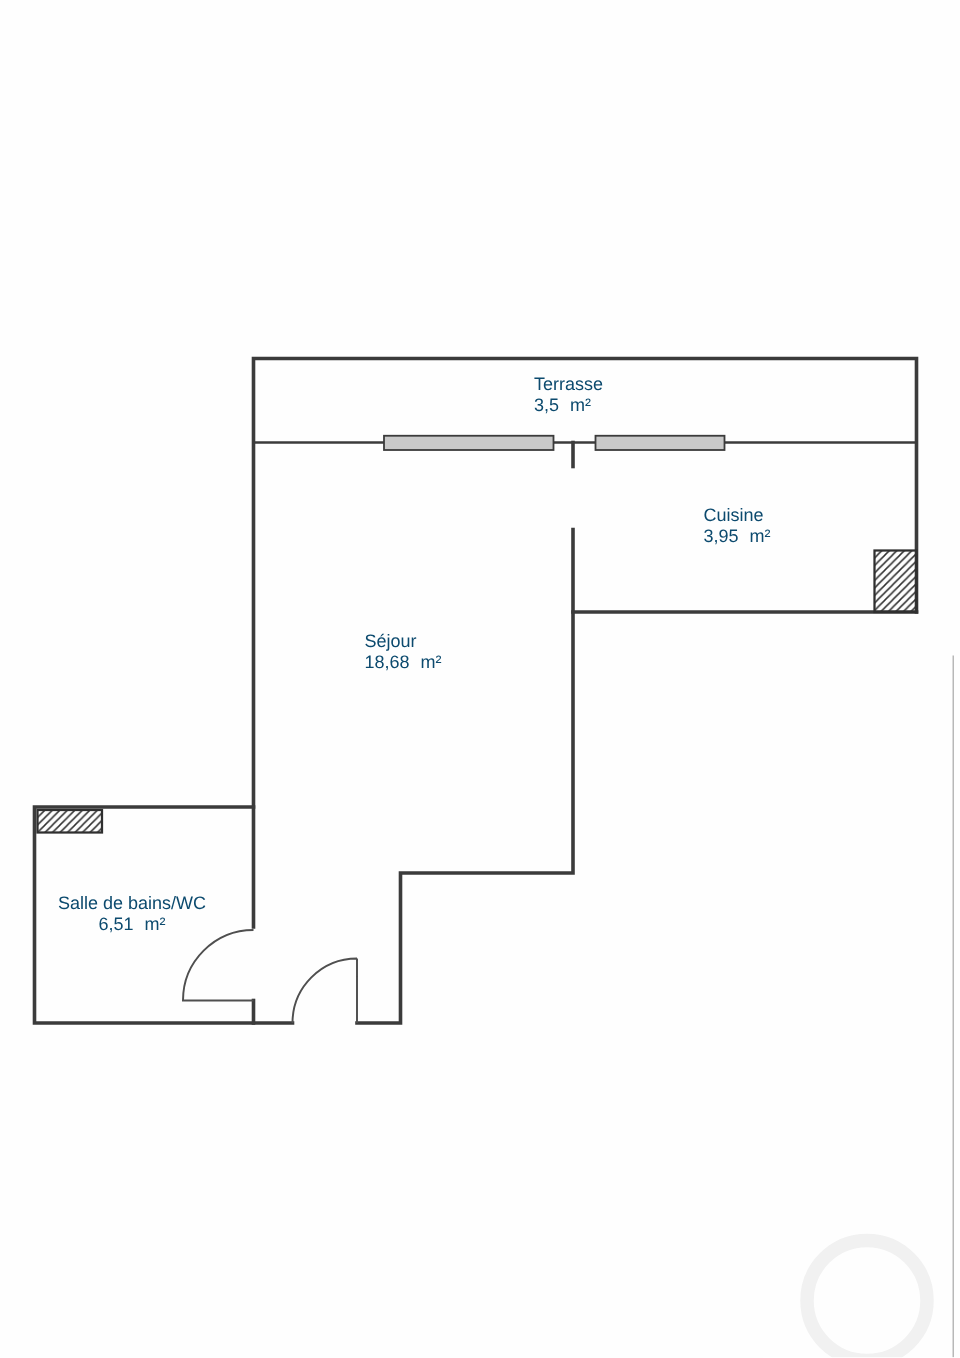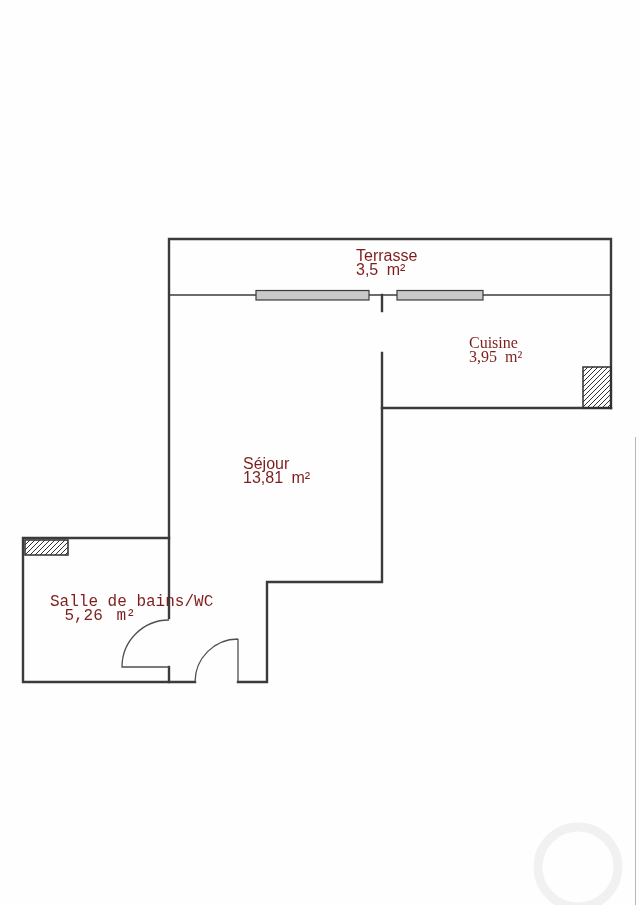--- a/index.html
+++ b/index.html
@@ -15,22 +15,22 @@
     overflow: hidden;
     font-family: "Liberation Sans", sans-serif;
   }
   #plan-svg {
     position: absolute;
     left: 0;
     top: 0;
   }
   .room-label {
     position: absolute;
-    color: #7f1d1d;
-    font-size: 16px;
+    color: #0c4a6e;
+    font-size: 12px;
     line-height: 14px;
     white-space: nowrap;
   }
   .room-area {
     word-spacing: 4px;
   }
   .room-label.centered {
     text-align: center;
   }
 </style>
@@ -83,28 +83,28 @@
 
       <path d="M238,639 A43,43 0 0 0 195,682 M238,639 L238,682"></path>
     </g>
   </svg>
 
   <div class="room-label" style="left:356px; top:249px;">
     <div class="room-name">Terrasse</div>
     <div class="room-area">3,5 m²</div>
   </div>
 
-  <div class="room-label" style="left:469px; top:336px;font-family:Liberation Serif, serif;">
+  <div class="room-label" style="left:469px; top:336px;">
     <div class="room-name">Cuisine</div>
     <div class="room-area">3,95 m²</div>
   </div>
 
-  <div class="room-label" style="left:243px; top:457px;">
+  <div class="room-label" style="left:243px; top:420px;">
     <div class="room-name">Séjour</div>
-    <div class="room-area">13,81 m²</div>
+    <div class="room-area">18,68 m²</div>
   </div>
 
-  <div class="room-label centered" style="left:50px; top:595px; width:100px;font-family:Liberation Mono, monospace;">
+  <div class="room-label centered" style="left:38px; top:595px; width:100px;">
     <div class="room-name">Salle de bains/WC</div>
-    <div class="room-area">5,26 m²</div>
+    <div class="room-area">6,51 m²</div>
   </div>
 
 </div>
 
 </body></html>

